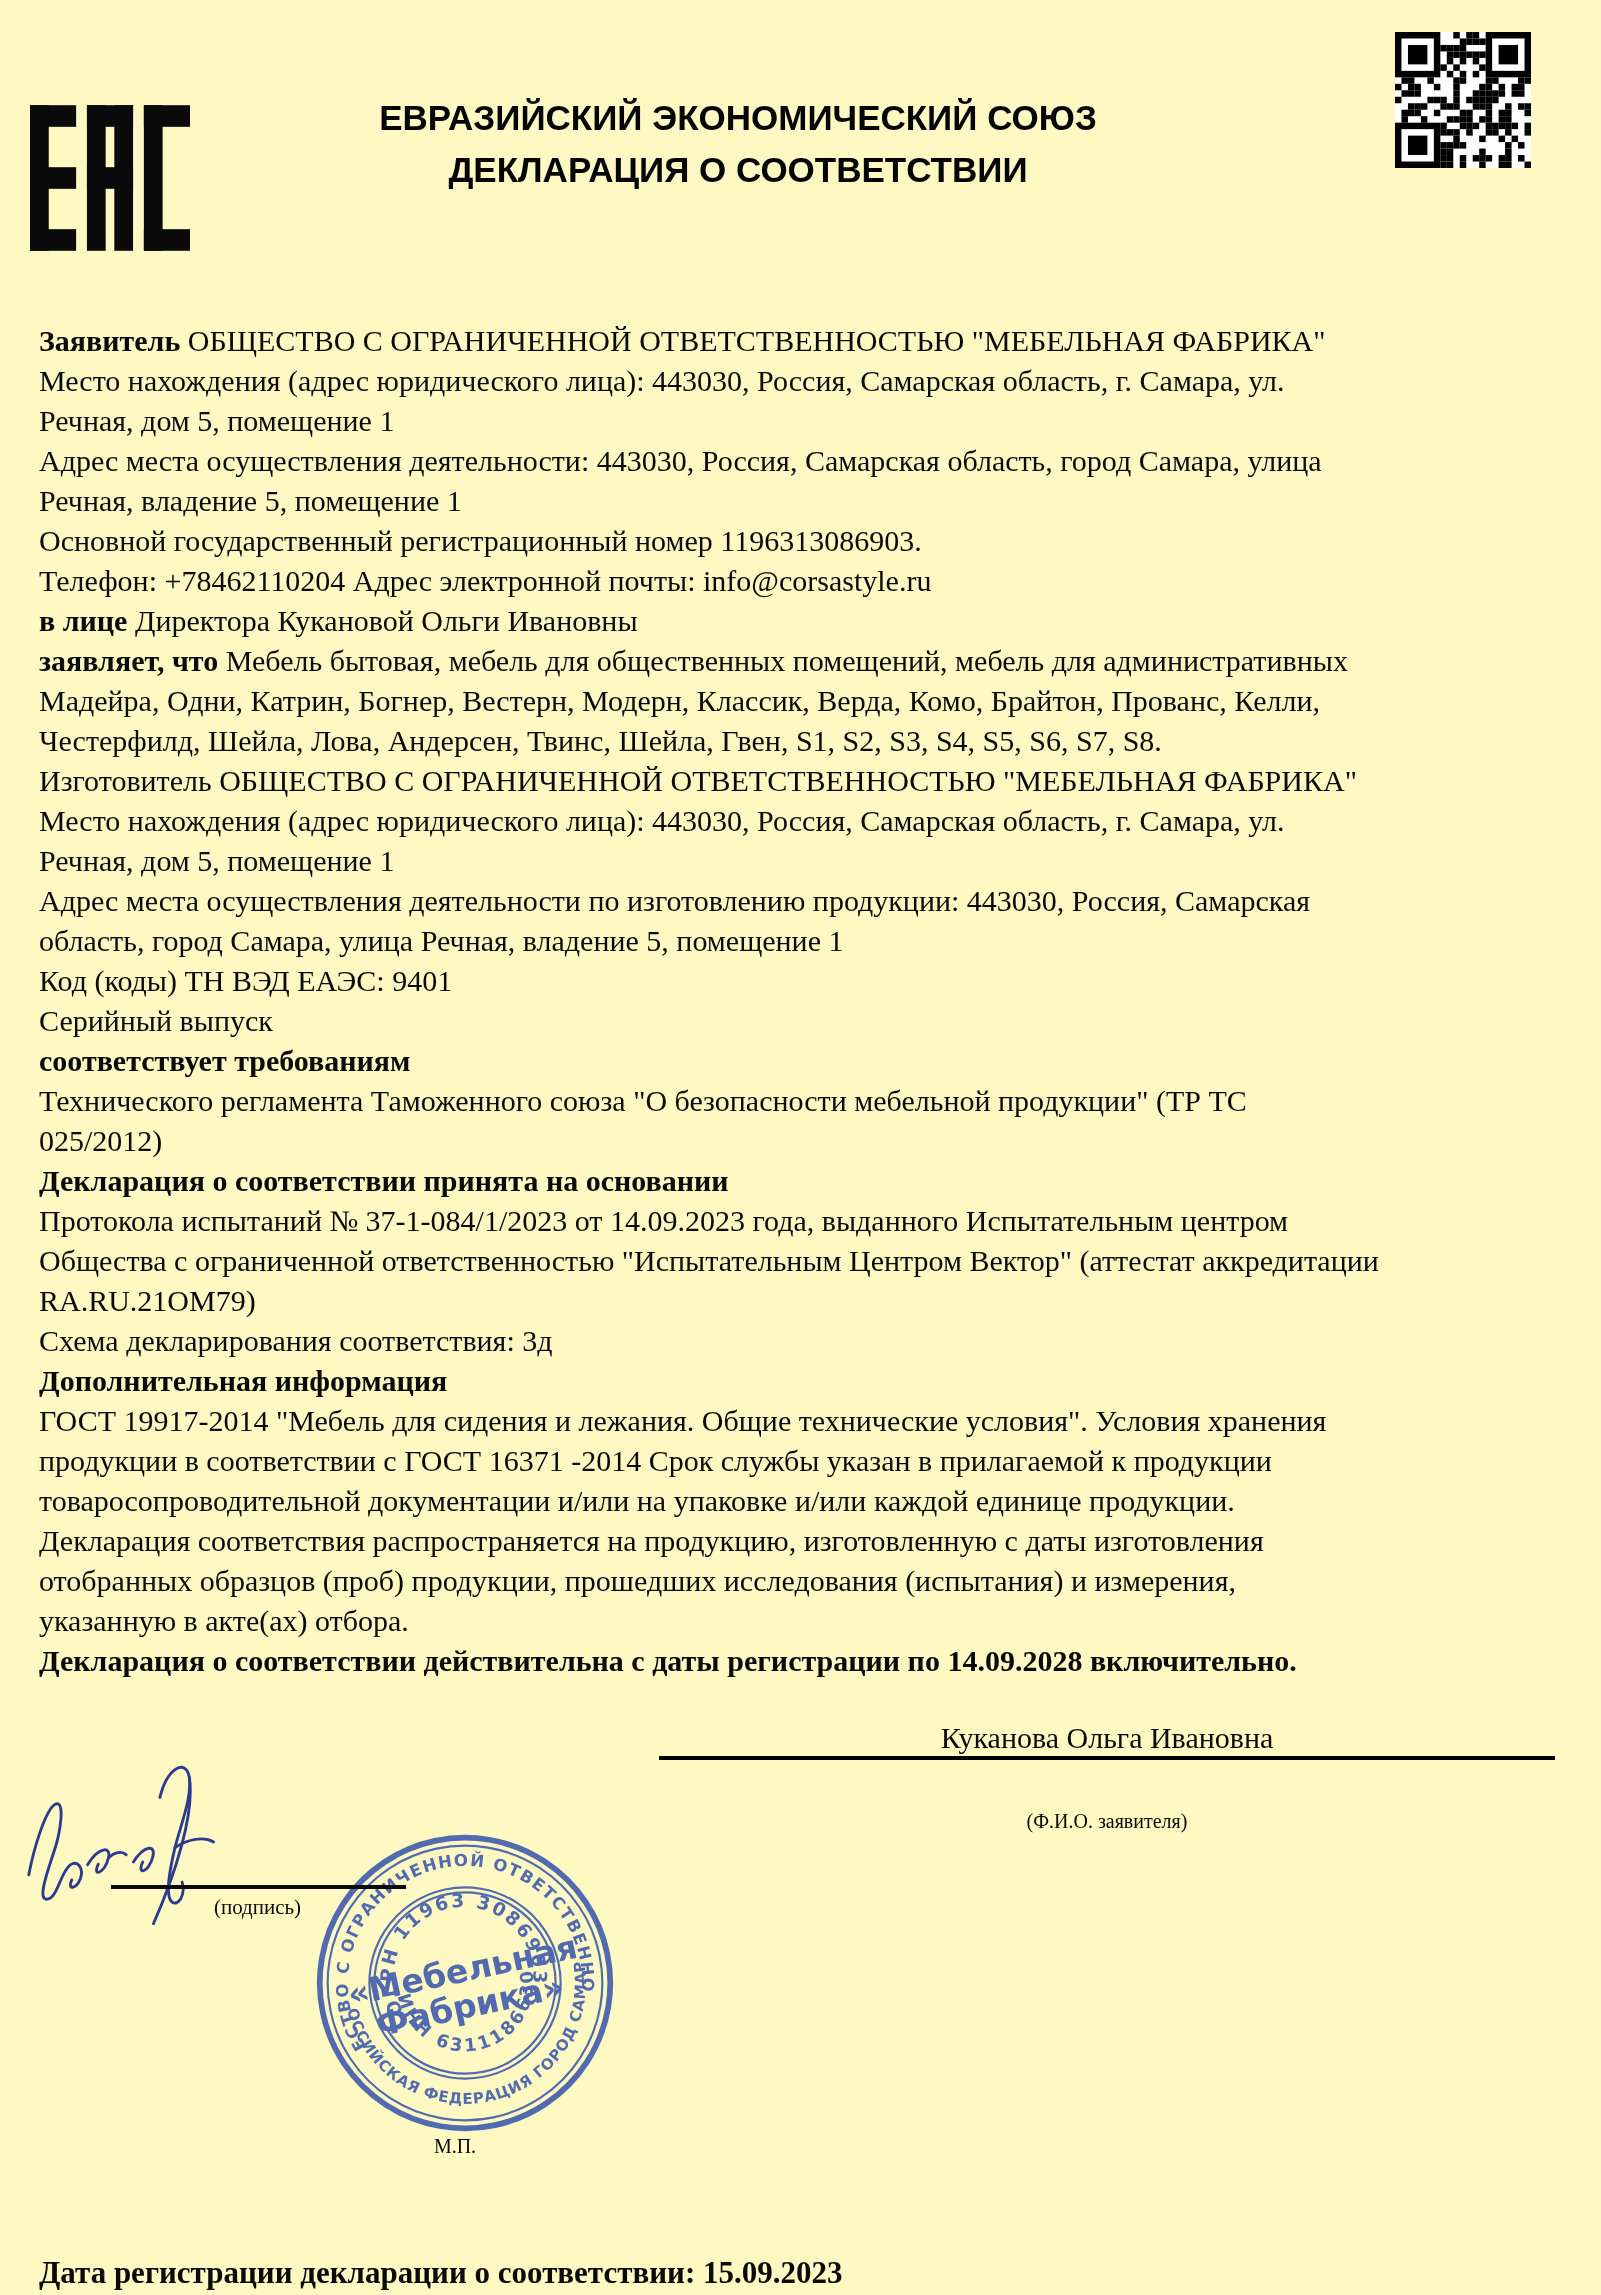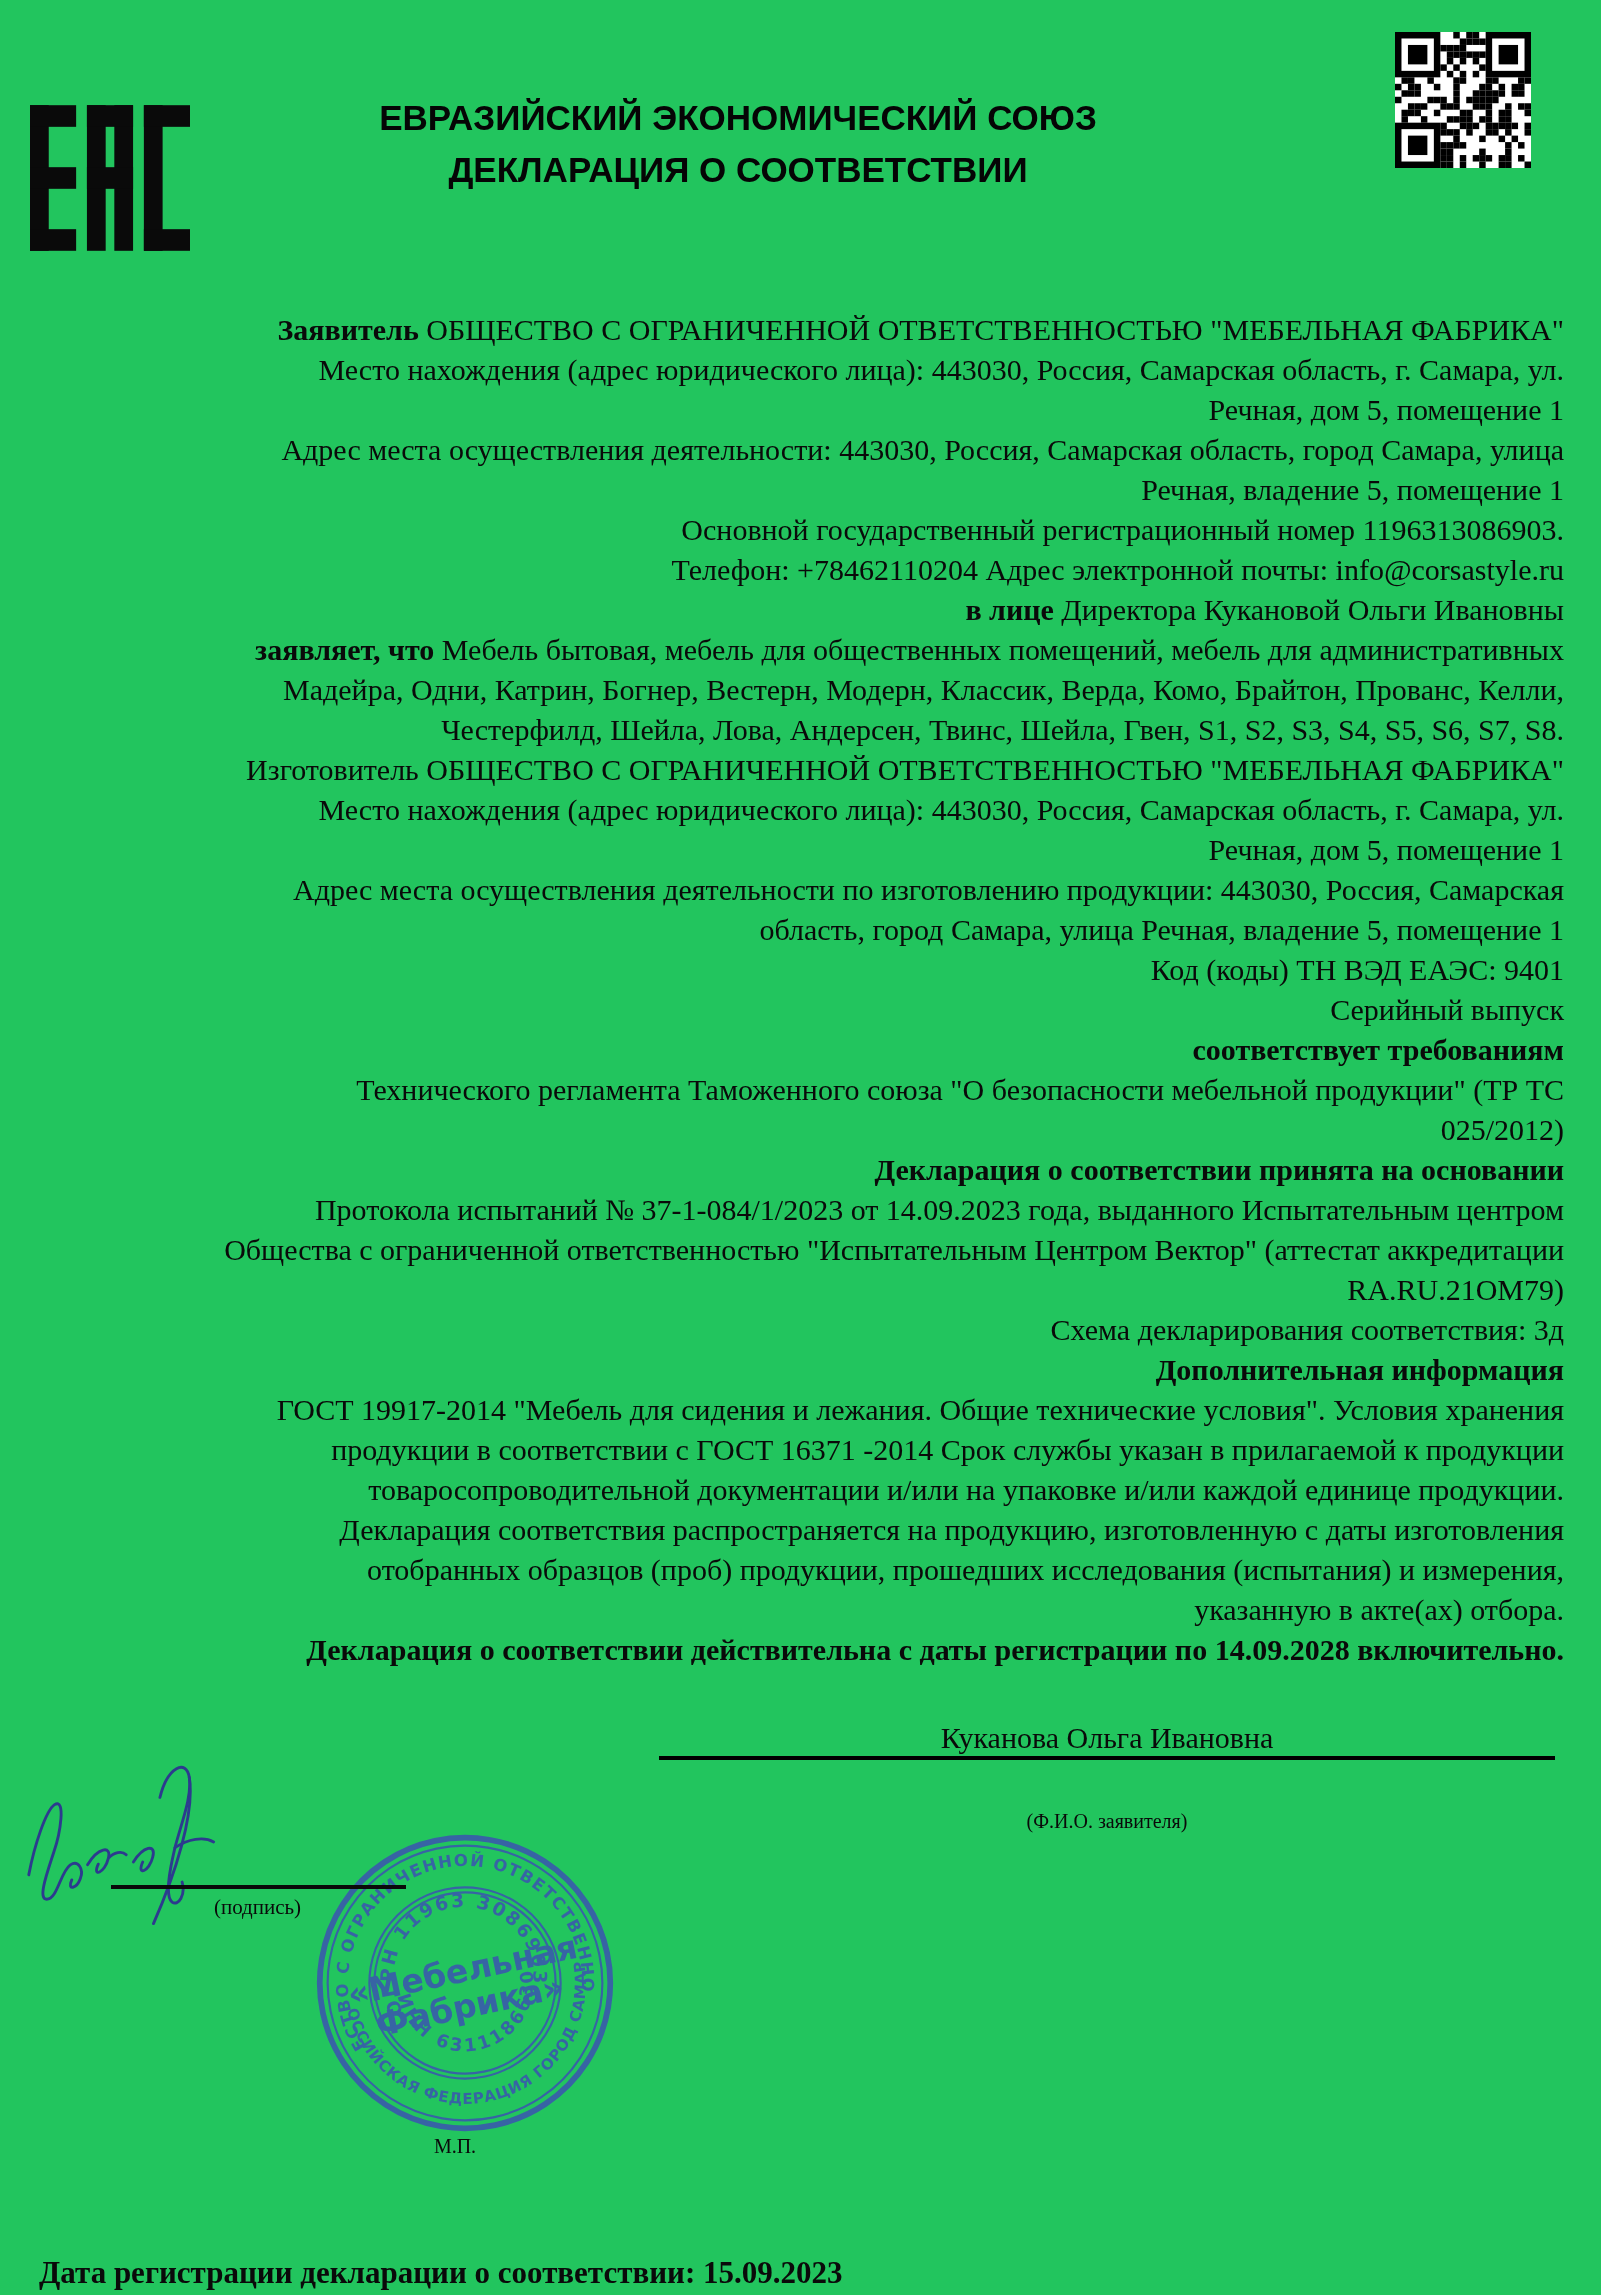--- a/index.html
+++ b/index.html
@@ -1,36 +1,36 @@
 <!DOCTYPE html>
 <html style="font-size:11.5px"><head>
 <meta charset="utf-8">
 <style>
   html,body { margin:0; padding:0; background:#888; }
   .page {
     position:relative;
     width:1602px; height:2295px;
     margin:0 auto;
-    background:#22c55e;
+    background:#fef9c3;
     overflow:hidden;
     font-family:"Liberation Serif", serif;
     color:#0a0a0a;
   }
   
   .eac-logo { position:absolute; left:30px; top:105px; width:160px; height:146px; }
   .doc-title {
     position:absolute; left:301px; top:92px; width:874px;
     text-align:center;
     font-family:"Liberation Sans", sans-serif;
     font-weight:bold; font-size:35px; line-height:52px;
     letter-spacing:0px; color:#050505;
   }
   .qr { position:absolute; left:1395px; top:31.5px; width:136px; height:136px; }
   
-  .body-text { position:absolute; left:39px; top:310px; width:1525px;text-align:right; }
+  .body-text { position:absolute; left:39px; top:321px; width:1525px; }
   .body-text .line { font-size:30px; line-height:40px; white-space:nowrap; }
   .b { font-weight:bold; }
   
   .fio-name { position:absolute; left:659px; top:1721px; width:896px; text-align:center; font-size:30px; }
   .fio-line { position:absolute; left:659px; top:1756px; width:896px; height:3.6px; background:#000; }
   .fio-caption { position:absolute; left:659px; top:1766px; width:896px; text-align:center; font-size:20px;margin-top:44px; }
   .sig-svg { position:absolute; left:13px; top:1753px; width:215px; height:190px; z-index:2; }
   .sig-line { position:absolute; left:111px; top:1885px; width:295px; height:3.6px; background:#0a0a0a; z-index:3; }
   .sig-caption { position:absolute; left:125px; top:1895px; width:265px; text-align:center; font-size:21px; }
   .stamp { position:absolute; left:314px; top:1832px; width:302px; height:302px; transform:rotate(-12deg); opacity:0.88; z-index:1; }

